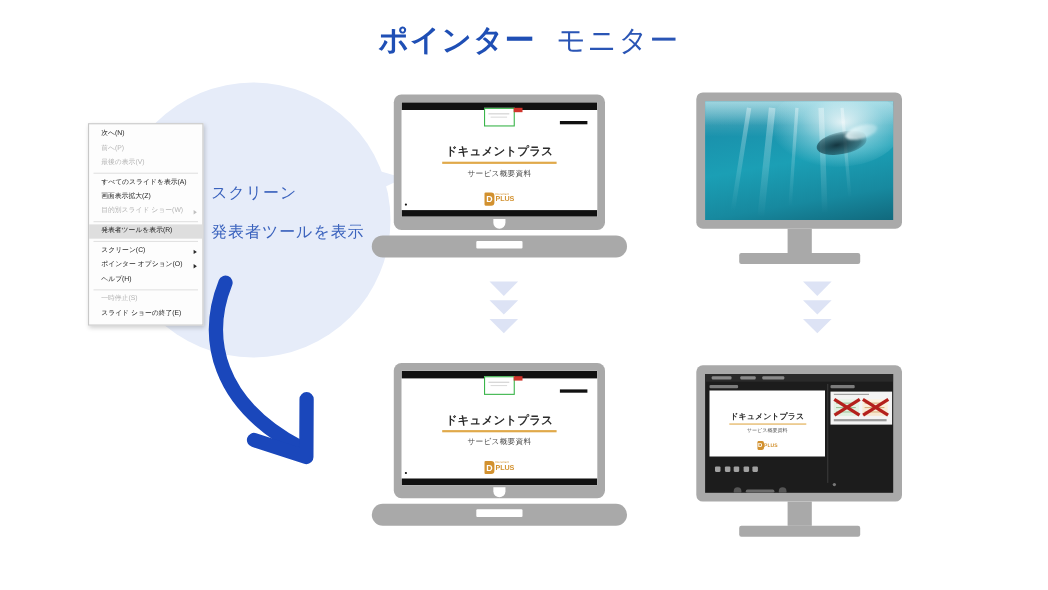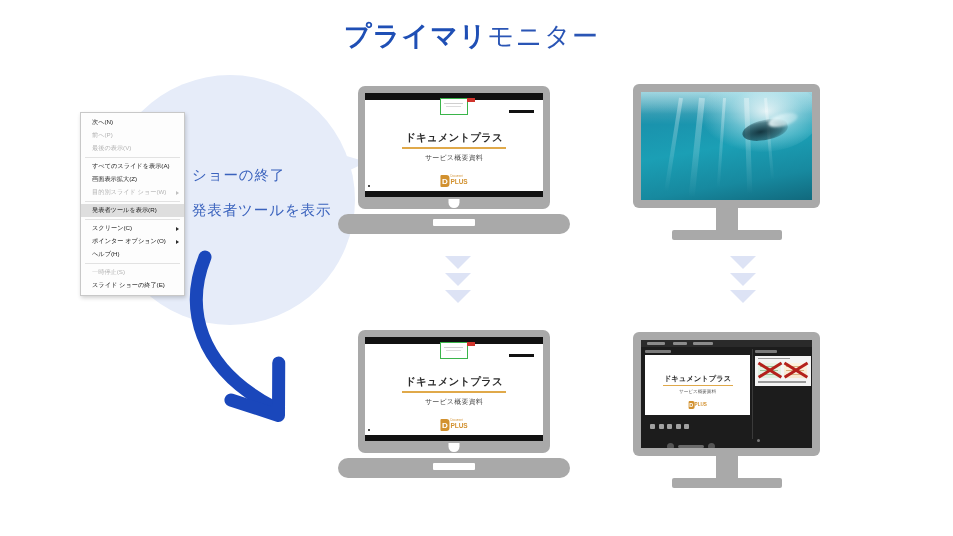--- a/index.html
+++ b/index.html
@@ -8,21 +8,21 @@
     background:#ffffff;
     font-family:"Liberation Sans","DejaVu Sans",sans-serif;
     overflow:hidden;
     position:relative;
   }
   .stage{position:absolute;left:0;top:0;width:953px;height:536px;}
 
   
   .heading{position:absolute;white-space:nowrap;color:#1f4fb5;letter-spacing:.02em;}
   .heading .strong{font-weight:bold;font-size:27px;letter-spacing:.04em;}
-  .heading .light{font-weight:400;font-size:26px;letter-spacing:.06em;color:#2a55b5;}
+  .heading .light{font-weight:400;font-size:26px;letter-spacing:.06em;color:#2a55b5;margin-left:19px;}
   #head-primary{left:344px;top:18px;}
   #head-secondary{left:633px;top:18px;}
 
   
   .bubble{
     position:absolute;left:105px;top:75px;width:250px;height:250px;
     background:#e6ecf9;border-radius:50%;
   }
   .bubble-tail{
     position:absolute;left:333px;top:152px;width:34px;height:26px;
@@ -214,21 +214,21 @@
   .pv .nb-ln{position:absolute;left:3px;height:1.4px;background:#9a9a9a;}
   .pv .vdiv{position:absolute;left:111px;top:9px;width:1px;height:90px;background:#3a3a3a;}
   .pv .dotsmall{position:absolute;left:116px;bottom:6px;width:3px;height:3px;background:#777;border-radius:50%;}
 </style>
 </head>
 <body>
 
 <div class="stage">
 
   <div class="heading" id="head-primary">
-    <span class="strong">プライマリ</span><span class="light">モニター</span>
+    <span class="strong">ポインター</span><span class="light">モニター</span>
   </div>
 
   <div class="bubble"></div>
   <div class="bubble-tail"></div>
 
   <div class="ctxmenu" id="ctxmenu">
       <div class="ctxitem">
         <span class="lbl">次へ(N)</span>
       </div>
       <div class="ctxitem disabled">
@@ -266,21 +266,21 @@
       </div>
       <div class="ctxsep"></div>
       <div class="ctxitem disabled">
         <span class="lbl">一時停止(S)</span>
       </div>
       <div class="ctxitem">
         <span class="lbl">スライド ショーの終了(E)</span>
       </div>
     </div>
 
-  <div class="callout" id="callout-1">ショーの終了</div>
+  <div class="callout" id="callout-1">スクリーン</div>
   <div class="callout" id="callout-2">発表者ツールを表示</div>
 
   <svg id="blue-arrow" viewBox="0 0 150 195">
     <path d="M30 22 C10 72, 22 132, 98 172" stroke="#1a47bb" stroke-width="13" fill="none" stroke-linecap="round"></path>
     <path d="M92 128 L108 178 L58 178" stroke="#1a47bb" stroke-width="13" fill="none" stroke-linecap="round" stroke-linejoin="round" transform="rotate(18 98 165)"></path>
   </svg>
 
   <div class="downarrows" id="arrows-left">
     <i></i>
     <i></i>

